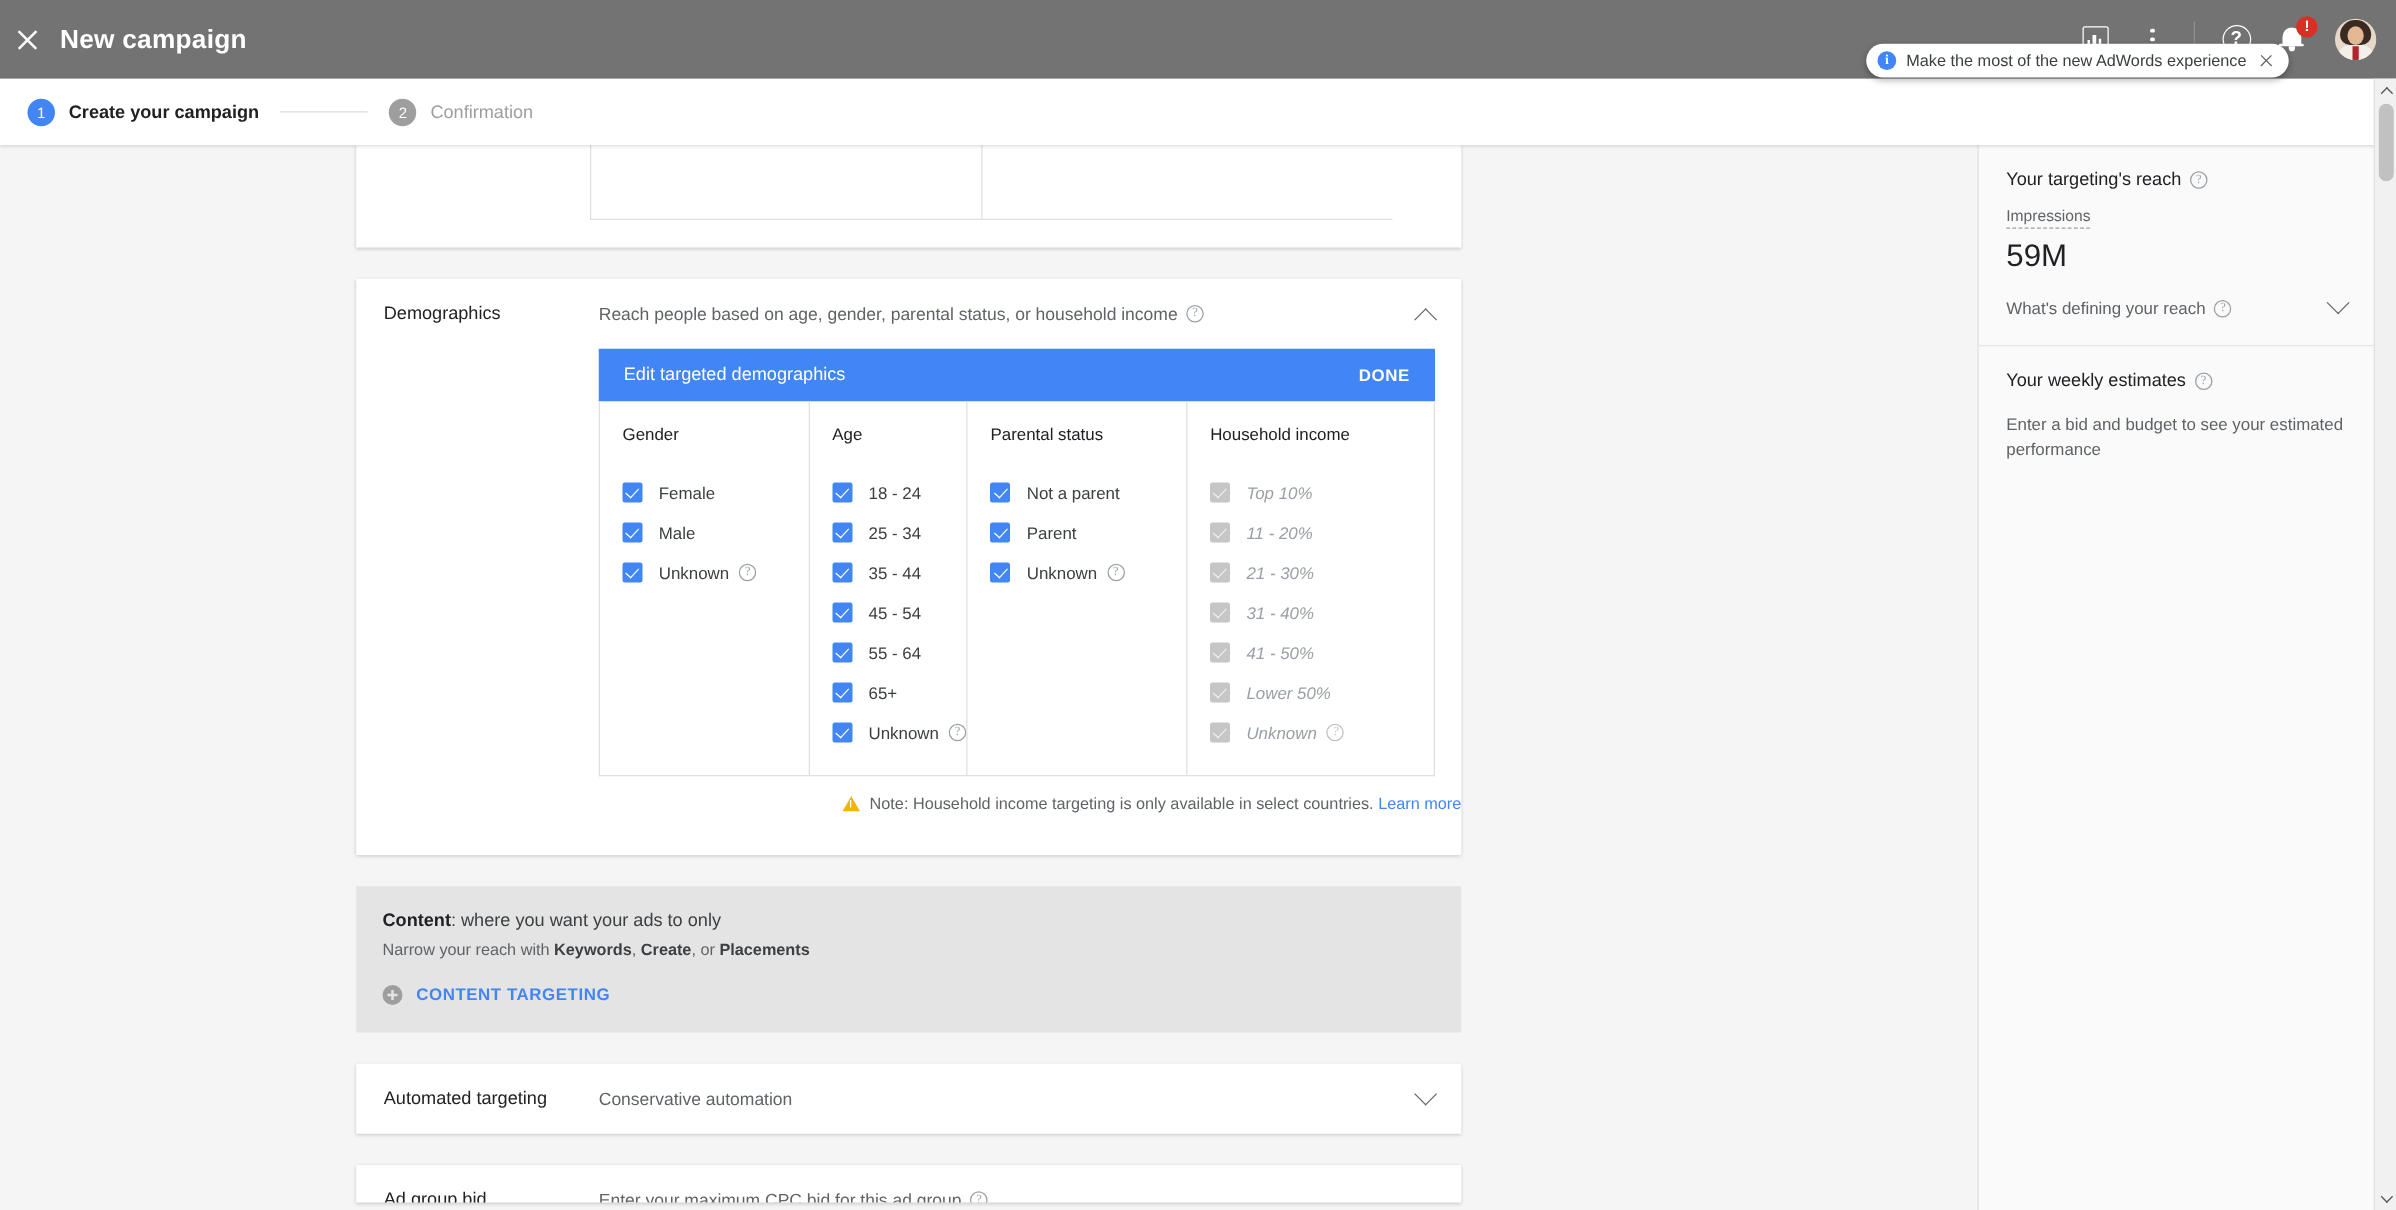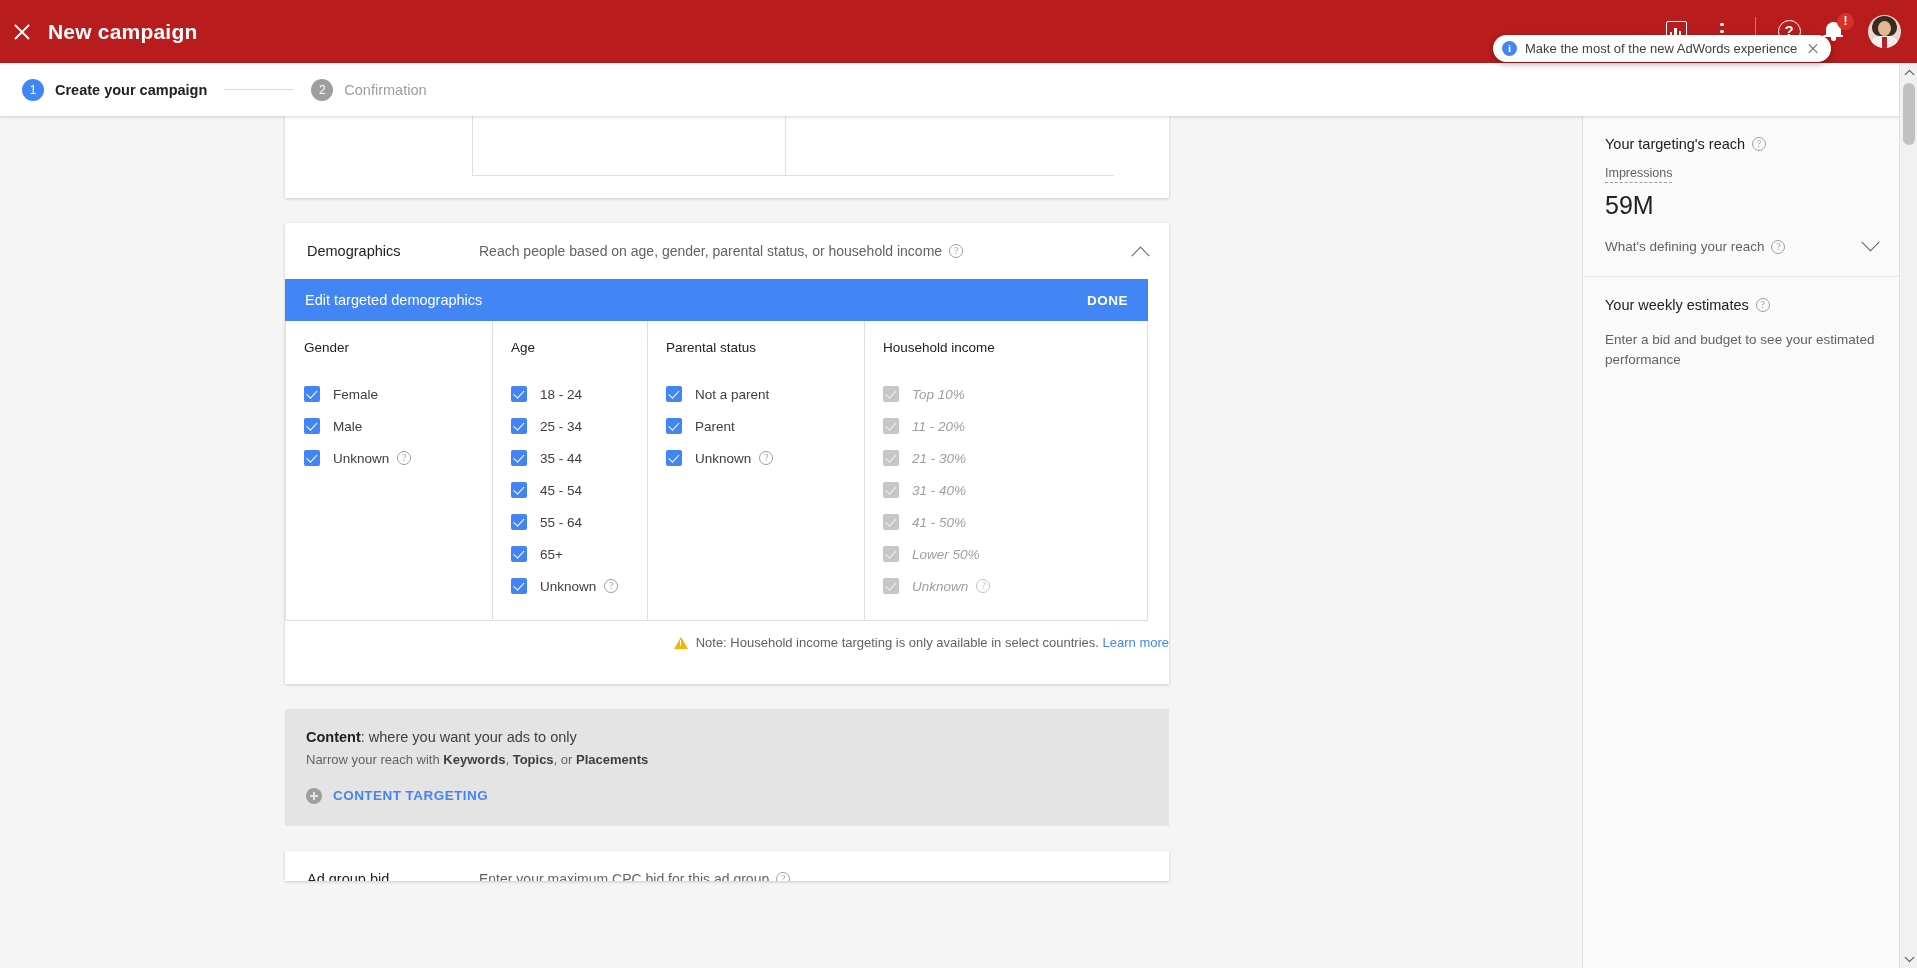--- a/index.html
+++ b/index.html
@@ -9,21 +9,21 @@
     overflow: hidden;
     font-family: "Liberation Sans", sans-serif;
     background: #f5f5f5;
     color: #212121;
   }
 
   
   .appbar {
     position: absolute; top: 0; left: 0;
     width: 1917px; height: 63px;
-    background: #b91c1c;
+    background: #737373;
     display: flex; align-items: center;
   }
   .appbar-close {
     width: 24px; height: 24px; margin-left: 10px; margin-right: 14px;
     position: relative; cursor: pointer; flex: none;
   }
   .appbar-close::before, .appbar-close::after {
     content: ""; position: absolute; left: 2px; top: 11px;
     width: 20px; height: 1.8px; background: #fff;
   }
@@ -192,21 +192,21 @@
   .chev {
     margin-left: auto; width: 13px; height: 13px; cursor: pointer;
     border-right: 1.7px solid #5f6368; border-bottom: 1.7px solid #5f6368;
     flex: none;
   }
   .chev.up   { transform: rotate(-135deg) translate(-3px,-3px); }
   .chev.down { transform: rotate(45deg)   translate(-3px,-3px); }
 
   
   .demo-card { background: #fff; box-shadow: 0 1px 3px rgba(0,0,0,.18); padding-bottom: 34px; }
-  .demo-panel { margin-right: 21px; border-radius: 30px; }
+  .demo-panel { margin-left: 194px; margin-right: 21px; border-radius: 30px; }
   .demo-bar {
     background: #4285f4; height: 42px; display: flex; align-items: center;
     padding: 0 20px; color: #fff;
   }
   .demo-bar-title { font-size: 14.5px; }
   .demo-bar-done {
     margin-left: auto; font-size: 13.5px; font-weight: bold;
     letter-spacing: .5px; cursor: pointer;
   }
   .demo-grid {
@@ -520,28 +520,35 @@
         <span>Note: Household income targeting is only available in select countries.</span>
         &nbsp;<span class="link">Learn more</span>
       </div>
     </div>
 
     <div class="content-block">
       <div class="content-t1">
         <b>Content</b><span>: where you want your ads to only</span>
       </div>
       <div class="content-t2">
-        <span>Narrow your reach with </span><b>Keywords</b><span>, </span><b>Topics</b><span>, or </span><b>Placements</b>
+        <span>Narrow your reach with </span><b>Keywords</b><span>, </span><b>Create</b><span>, or </span><b>Placements</b>
       </div>
       <div class="content-link">
         <span class="plus-circle"></span>
         <span>CONTENT TARGETING</span>
       </div>
     </div>
 
+    <div class="simple-card">
+      <div class="row-head">
+        <div class="row-label">Automated targeting</div>
+        <div class="row-desc">Conservative automation</div>
+        <span class="chev down"></span>
+      </div>
+    </div>
 
     <div class="simple-card clip-card">
       <div class="row-head">
         <div class="row-label">Ad group bid</div>
         <div class="row-desc">
           <span>Enter your maximum CPC bid for this ad group</span>
           <span class="qmark">?</span>
         </div>
       </div>
     </div>

